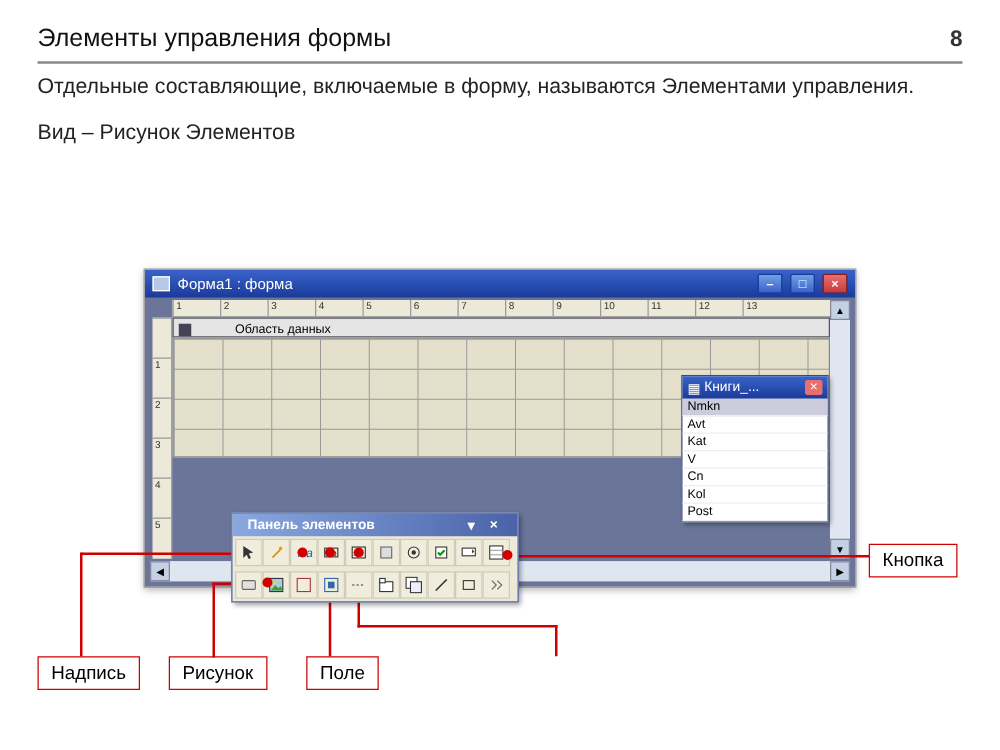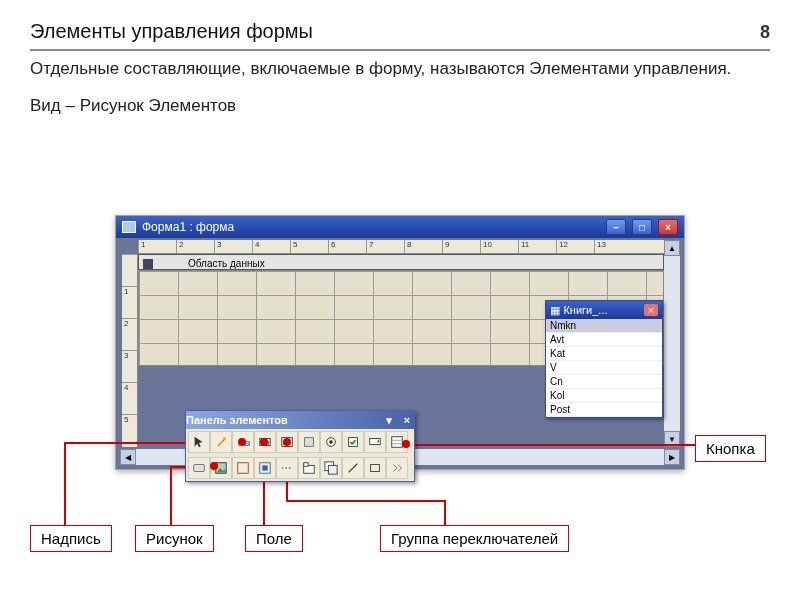--- a/index.html
+++ b/index.html
@@ -89,21 +89,21 @@
 
   
   .toolbox {
     position: absolute; left: 185px; top: 410px;
     width: 230px; background: #ece9d8; border: 1px solid #4a63a8;
     box-shadow: 2px 2px 4px rgba(0,0,0,.4); z-index: 5;
   }
   .toolbox-title {
     height: 18px; background: linear-gradient(90deg,#8aa8e0,#4a63a8);
     color: #fff; font-size: 11px; font-weight: bold;
-    display:flex; align-items:center; padding:0 0; gap:4px;
+    display:flex; align-items:center; padding:0 12px; gap:4px;
   }
   .toolbox-title .spacer { flex:1; }
   .toolbox-title .tbtn { width:14px; height:12px; text-align:center; cursor:default; }
   .tool-row { display:flex; flex-wrap:wrap; padding:2px; gap:0; }
   .tool {
     width: 22px; height: 22px; border:1px solid #d0ccb8;
     display:flex; align-items:center; justify-content:center;
     font-size:11px; background:#f0eddc;
   }
   .tool svg { width:14px; height:14px; }
@@ -330,21 +330,20 @@
         <li>V</li>
         <li>Cn</li>
         <li>Kol</li>
         <li>Post</li>
       </ul>
   </div>
 
   <div class="callout" style="left:30px; top:525px;">Надпись</div>
   <div class="callout" style="left:135px; top:525px;text-align:center;">Рисунок</div>
   <div class="callout" style="left:245px; top:525px;">Поле</div>
-  <div class="callout" style="left:380px; top:525px;">Группа переключателей</div>
   <div class="callout" style="left:695px; top:435px;">Кнопка</div>
 
   <div class="dot" style="left:238px; top:438px;"></div>
   <div class="line" style="left:65px; top:442px; width:175px; height:2px;"></div>
   <div class="line" style="left:64px; top:442px; width:2px; height:83px;"></div>
 
   <div class="dot" style="left:210px; top:462px;"></div>
   <div class="line" style="left:170px; top:466px; width:42px; height:2px;"></div>
   <div class="line" style="left:170px; top:466px; width:2px; height:60px;"></div>
 

